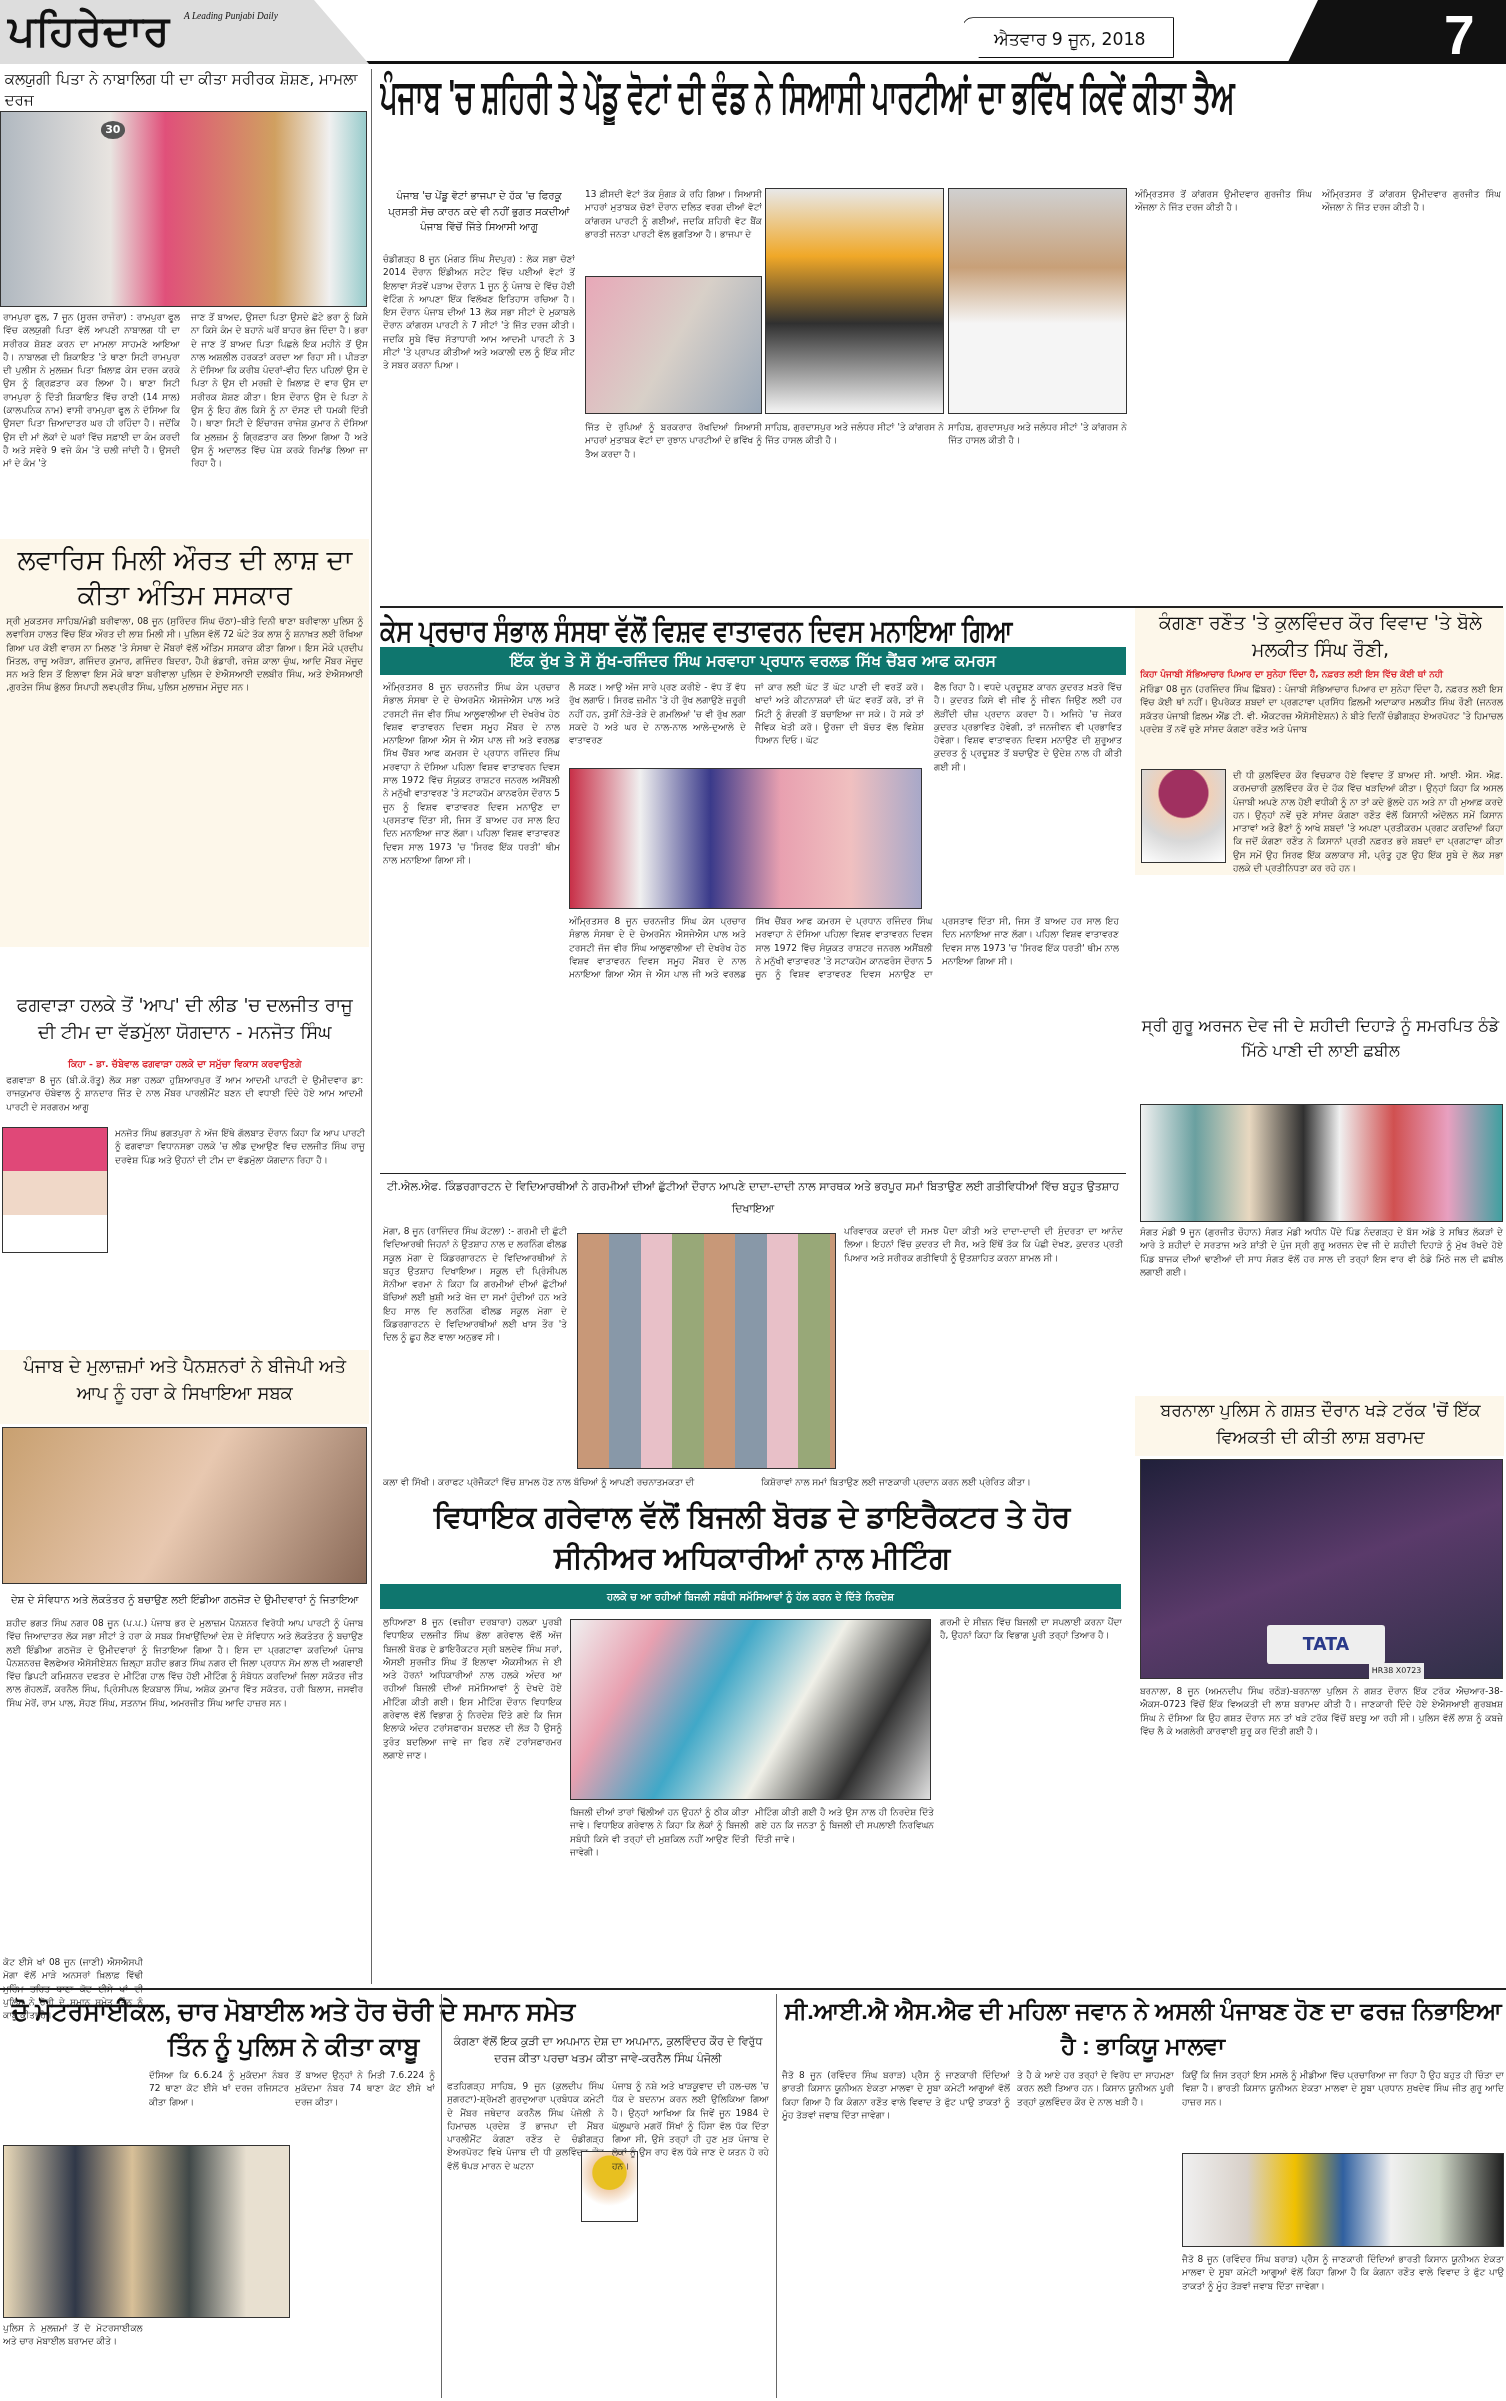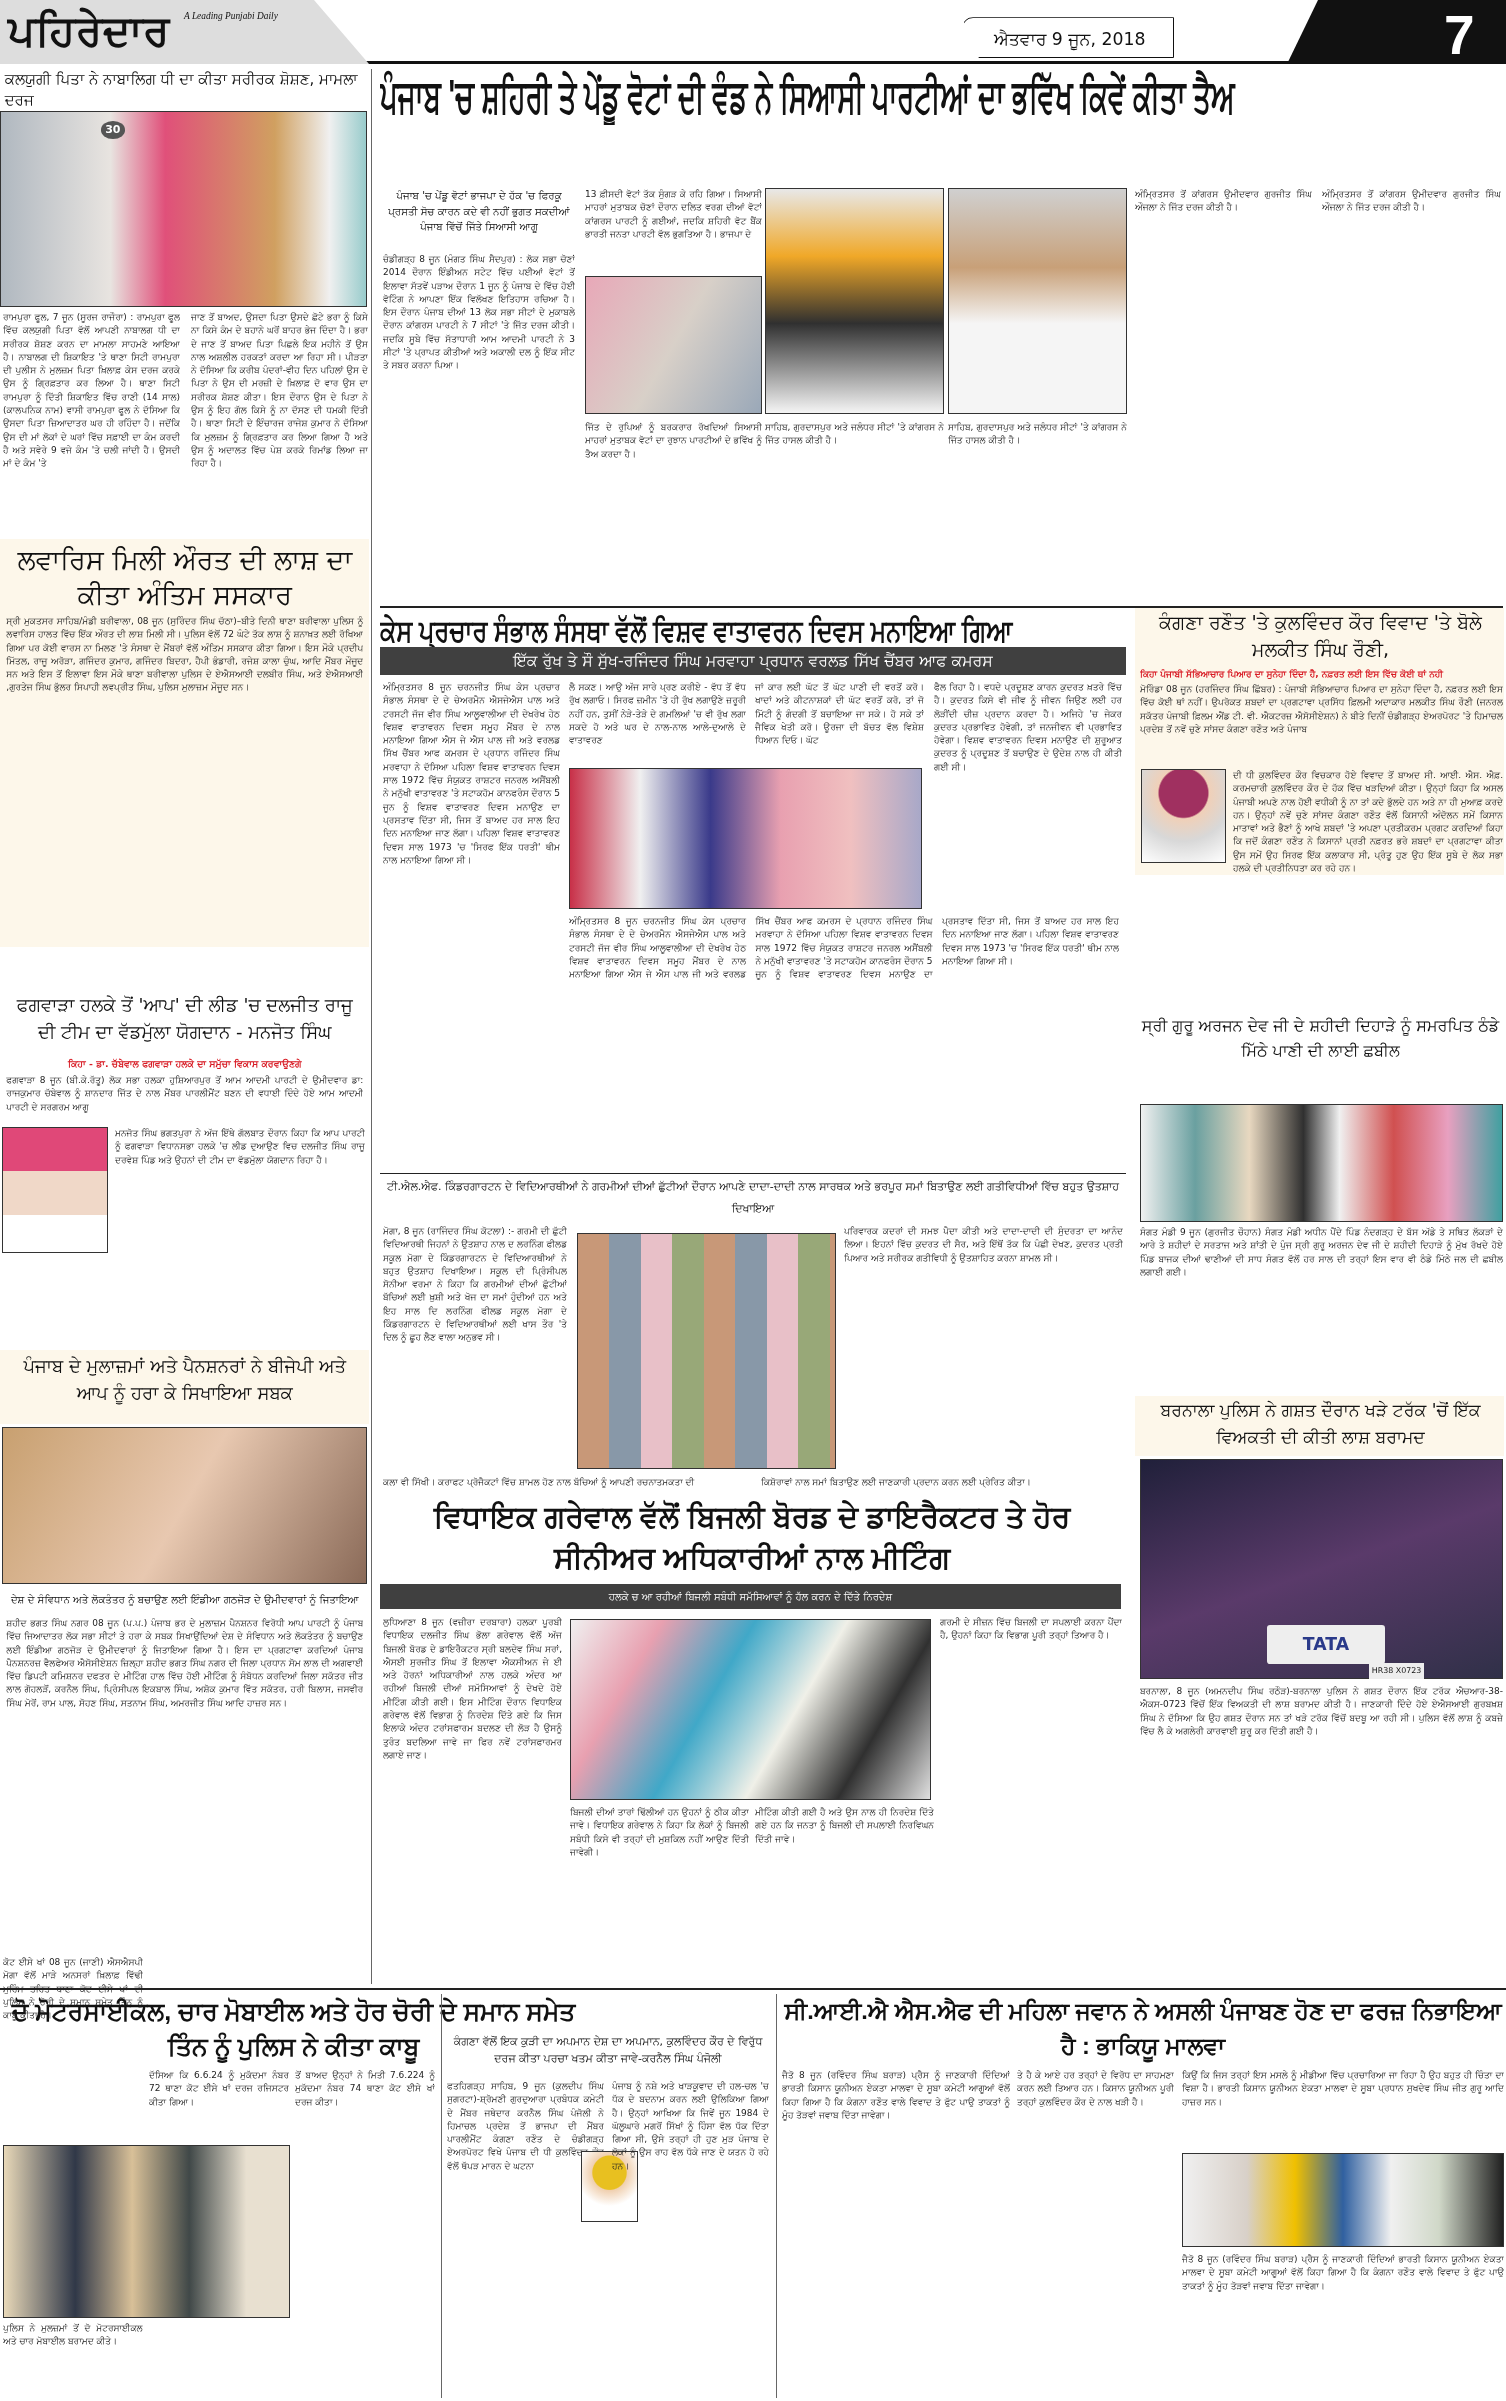--- a/index.html
+++ b/index.html
@@ -12,21 +12,21 @@
 .date-box{left:962px;top:17.3px;width:212px;height:41px;border:1.6px solid #111;border-radius:11px 0 0 0;clip-path:polygon(0 0,100% 0,100% 100%,8% 100%);font-size:17.3px;padding:11px 0 0 31px}
 .pg-black{left:1287px;top:0;width:219px;height:64px;background:#111;clip-path:polygon(31px 0,100% 0,100% 100%,0 100%)}
 .pg-num{left:1444px;top:3.1px;color:#fff;font-family:"Liberation Sans",sans-serif;font-weight:bold;font-size:55px}
 .headline-xl{font-family:"Liberation Sans",sans-serif;font-weight:bold;color:#111;transform-origin:left top;white-space:nowrap}
 .hl{font-weight:normal;color:#111;line-height:1.2}
 .body-text{font-size:9px;line-height:13.3px;color:#222;text-align:justify;overflow:hidden}
 .photo{background:linear-gradient(135deg,#8a9aa8,#cfc4b8,#6f7d6e);border:0.8px solid #333}
 .photo.dark{background:linear-gradient(160deg,#20203a,#5a3a6a,#303048)}
 .photo.warm{background:linear-gradient(120deg,#c8a070,#e8c8b0,#8a6a58)}
 .photo.pink{background:linear-gradient(120deg,#e8a8b8,#d8d0c8,#9aa8b8)}
-.redbar{background:#404040;color:#fff;font-weight:normal;text-align:center;white-space:nowrap;overflow:hidden}
+.redbar{background:#0f766e;color:#fff;font-weight:bold;text-align:center;white-space:nowrap;overflow:hidden}
 .cream{background:#fdf7ea}
 .red-sub{color:#d81b24;font-weight:bold;white-space:nowrap;overflow:hidden}
 .vrule{width:0.8px;background:#666}
 .hrule{height:1.6px;background:#222}
 </style>
 </head>
 <body>
 
 <div class="abs masthead">
   <div class="abs logo-box"></div>

